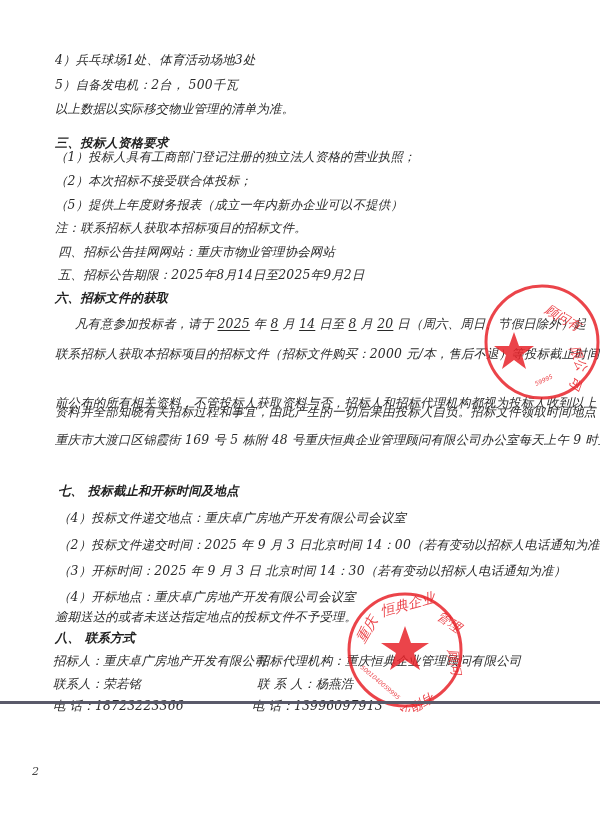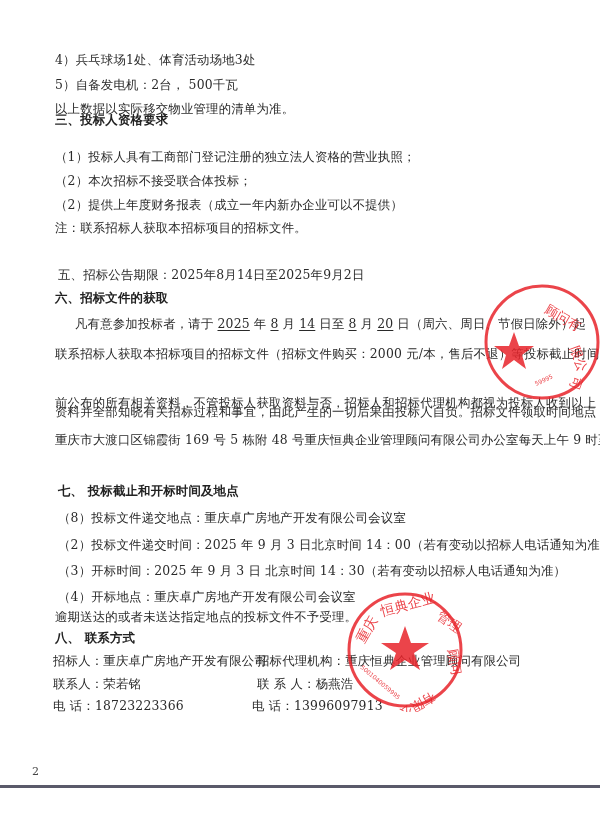--- a/index.html
+++ b/index.html
@@ -3,55 +3,56 @@
 <meta charset="utf-8">
 <style>
   html, body { margin: 0; padding: 0; }
   body {
     width: 600px; height: 832px; overflow: hidden; position: relative;
     background: #ffffff;
     font-family: "DejaVu Serif", "Liberation Serif", serif;
     color: #2a2a2a;
     font-size: 12.4px;
   }
-  .page { position: absolute; left: 0; top: 0; width: 600px; height: 788px; }
+  .page { position: absolute; left: 0; top: 0; width: 600px; height: 704px; font-style: italic; }
   .line { position: absolute; white-space: nowrap; line-height: 16px; letter-spacing: 0.2px; }
   .heading { font-weight: bold; color: #222; }
   .u { text-decoration: underline; text-underline-offset: 2px; padding: 0 4px; }
   .stamp { position: absolute; pointer-events: none; }
   .page-num { position: absolute; font-size: 11px; color: #444; }
   .bottom-edge { position: absolute; left: 0; bottom: 0; width: 600px; height: 3px; background: #5a5a6a; }
 </style>
 </head>
 <body>
 
 <div class="page">
 
   <div class="line" style="left:55px;top:52px;">4）兵乓球场1处、体育活动场地3处</div>
   <div class="line" style="left:55px;top:77px;">5）自备发电机：2台，  500千瓦</div>
   <div class="line" style="left:55px;top:101px;">以上数据以实际移交物业管理的清单为准。</div>
 
-  <div class="line heading" style="left:55px;top:112px;">三、投标人资格要求</div>
+  <div class="line heading" style="left:55px;top:135px;">三、投标人资格要求</div>
   <div class="line" style="left:55px;top:149px;">（1）投标人具有工商部门登记注册的独立法人资格的营业执照；</div>
   <div class="line" style="left:55px;top:173px;">（2）本次招标不接受联合体投标；</div>
-  <div class="line" style="left:55px;top:197px;">（2）提供上年度财务报表（成立一年内新办企业可以不提供）</div>
+  <div class="line" style="left:55px;top:197px;">（5）提供上年度财务报表（成立一年内新办企业可以不提供）</div>
   <div class="line" style="left:55px;top:220px;">注：联系招标人获取本招标项目的招标文件。</div>
+  <div class="line" style="left:58px;top:244px;">四、招标公告挂网网站：重庆市物业管理协会网站</div>
   <div class="line" style="left:58px;top:267px;">五、招标公告期限：2025年8月14日至2025年9月2日</div>
 
   <div class="line heading" style="left:55px;top:290px;">六、招标文件的获取</div>
   <div class="line" style="left:75px;top:316px;">
     <span>凡有意参加投标者，请于</span><span class="u">2025</span><span>年</span><span class="u">8</span><span>月</span><span class="u">14</span><span>日至</span><span class="u">8</span><span>月</span><span class="u">20</span><span>日（周六、周日、节假日除外）起</span>
   </div>
   <div class="line" style="left:55px;top:346px;">联系招标人获取本招标项目的招标文件（招标文件购买：2000 元/本，售后不退）等投标截止时间</div>
   <div class="line" style="left:55px;top:375px;margin-top:20px;">前公布的所有相关资料，不管投标人获取资料与否，招标人和招标代理机构都视为投标人收到以上</div>
   <div class="line" style="left:55px;top:404px;">资料并全部知晓有关招标过程和事宜，由此产生的一切后果由投标人自负。招标文件领取时间地点：</div>
   <div class="line" style="left:55px;top:432px;">重庆市大渡口区锦霞街 169 号 5 栋附 48 号重庆恒典企业管理顾问有限公司办公室每天上午 9 时至</div>
 
   <div class="line heading" style="left:58px;top:483px;">七、  投标截止和开标时间及地点</div>
-  <div class="line" style="left:58px;top:510px;">（8）投标文件递交地点：重庆卓广房地产开发有限公司会议室</div>
+  <div class="line" style="left:58px;top:510px;">（4）投标文件递交地点：重庆卓广房地产开发有限公司会议室</div>
   <div class="line" style="left:58px;top:537px;">（2）投标文件递交时间：2025 年 9 月 3 日北京时间 14：00（若有变动以招标人电话通知为准）</div>
   <div class="line" style="left:58px;top:563px;">（3）开标时间：2025 年 9 月 3 日   北京时间 14：30（若有变动以招标人电话通知为准）</div>
   <div class="line" style="left:58px;top:589px;">（4）开标地点：重庆卓广房地产开发有限公司会议室</div>
   <div class="line" style="left:55px;top:609px;">逾期送达的或者未送达指定地点的投标文件不予受理。</div>
 
   <div class="line heading" style="left:55px;top:630px;">八、  联系方式</div>
   <div class="line" style="left:53px;top:653px;">招标人：重庆卓广房地产开发有限公司</div>
   <div class="line" style="left:257px;top:653px;">招标代理机构：重庆恒典企业管理顾问有限公司</div>
   <div class="line" style="left:53px;top:676px;">联系人：荣若铭</div>
   <div class="line" style="left:257px;top:676px;">联 系 人：杨燕浩</div>

